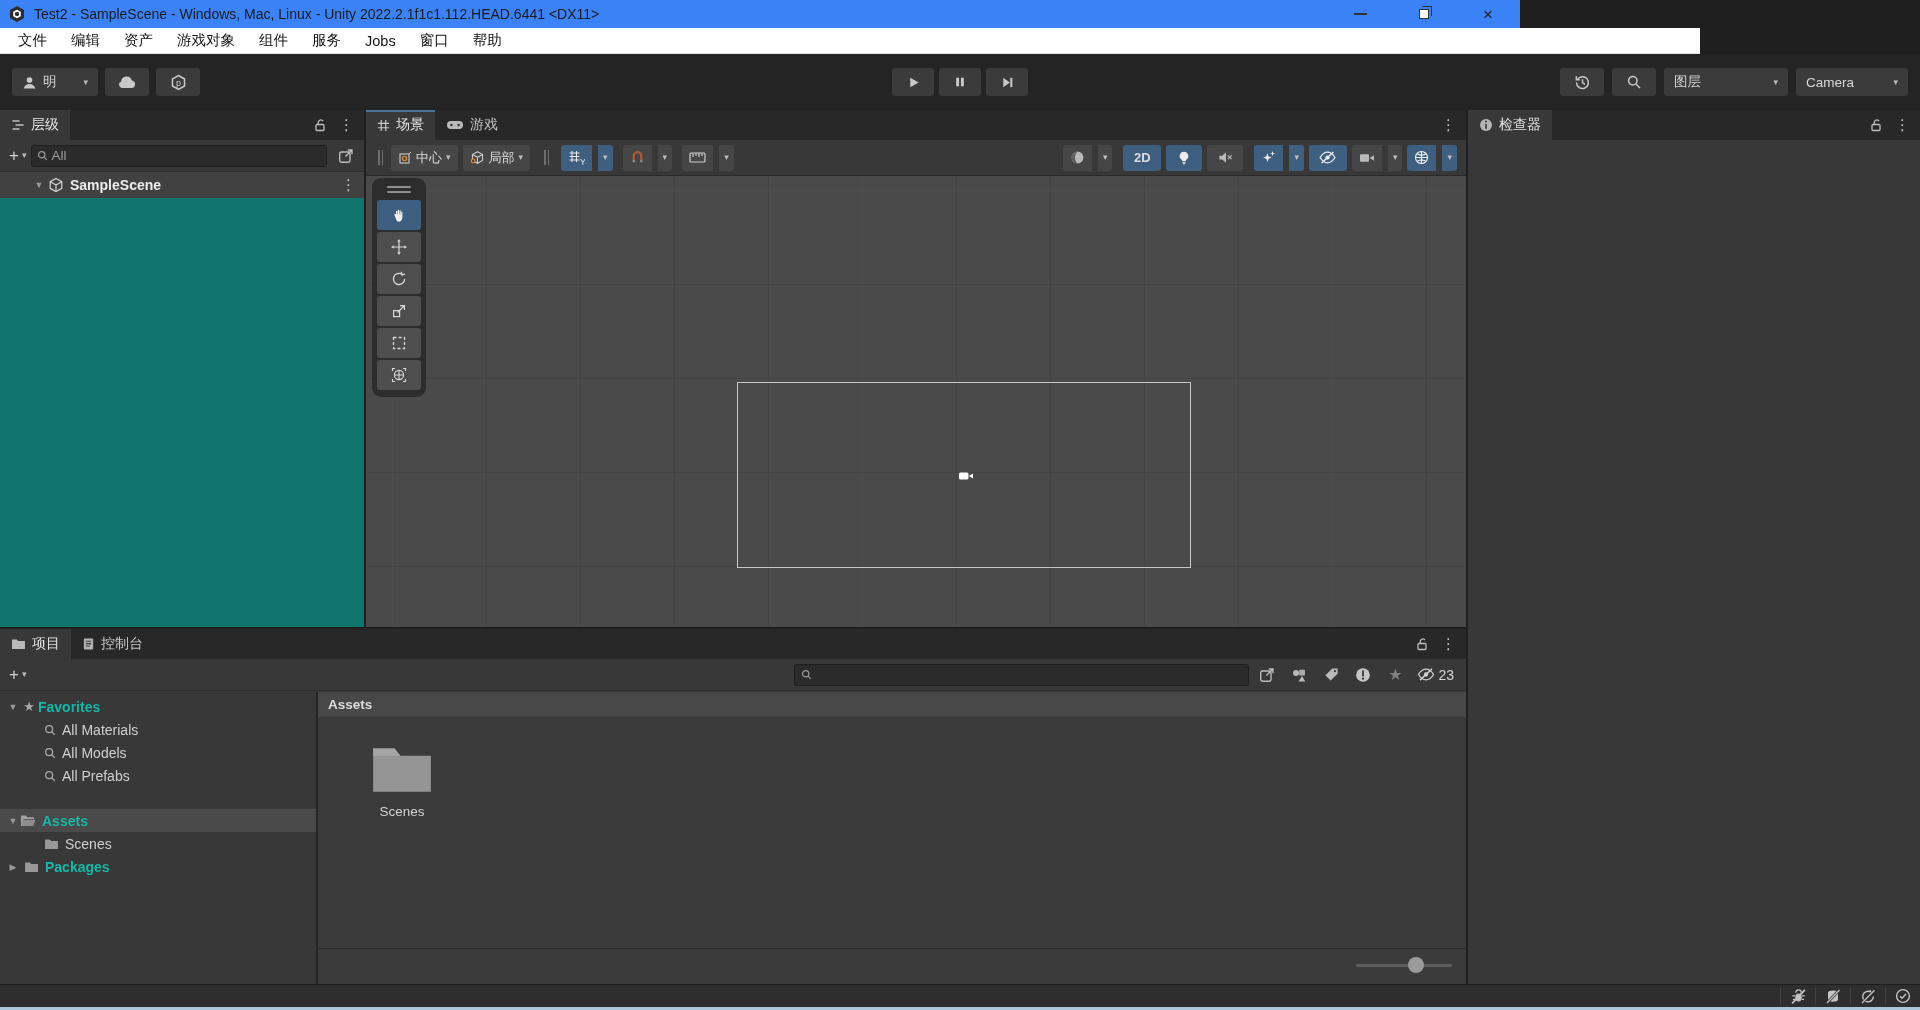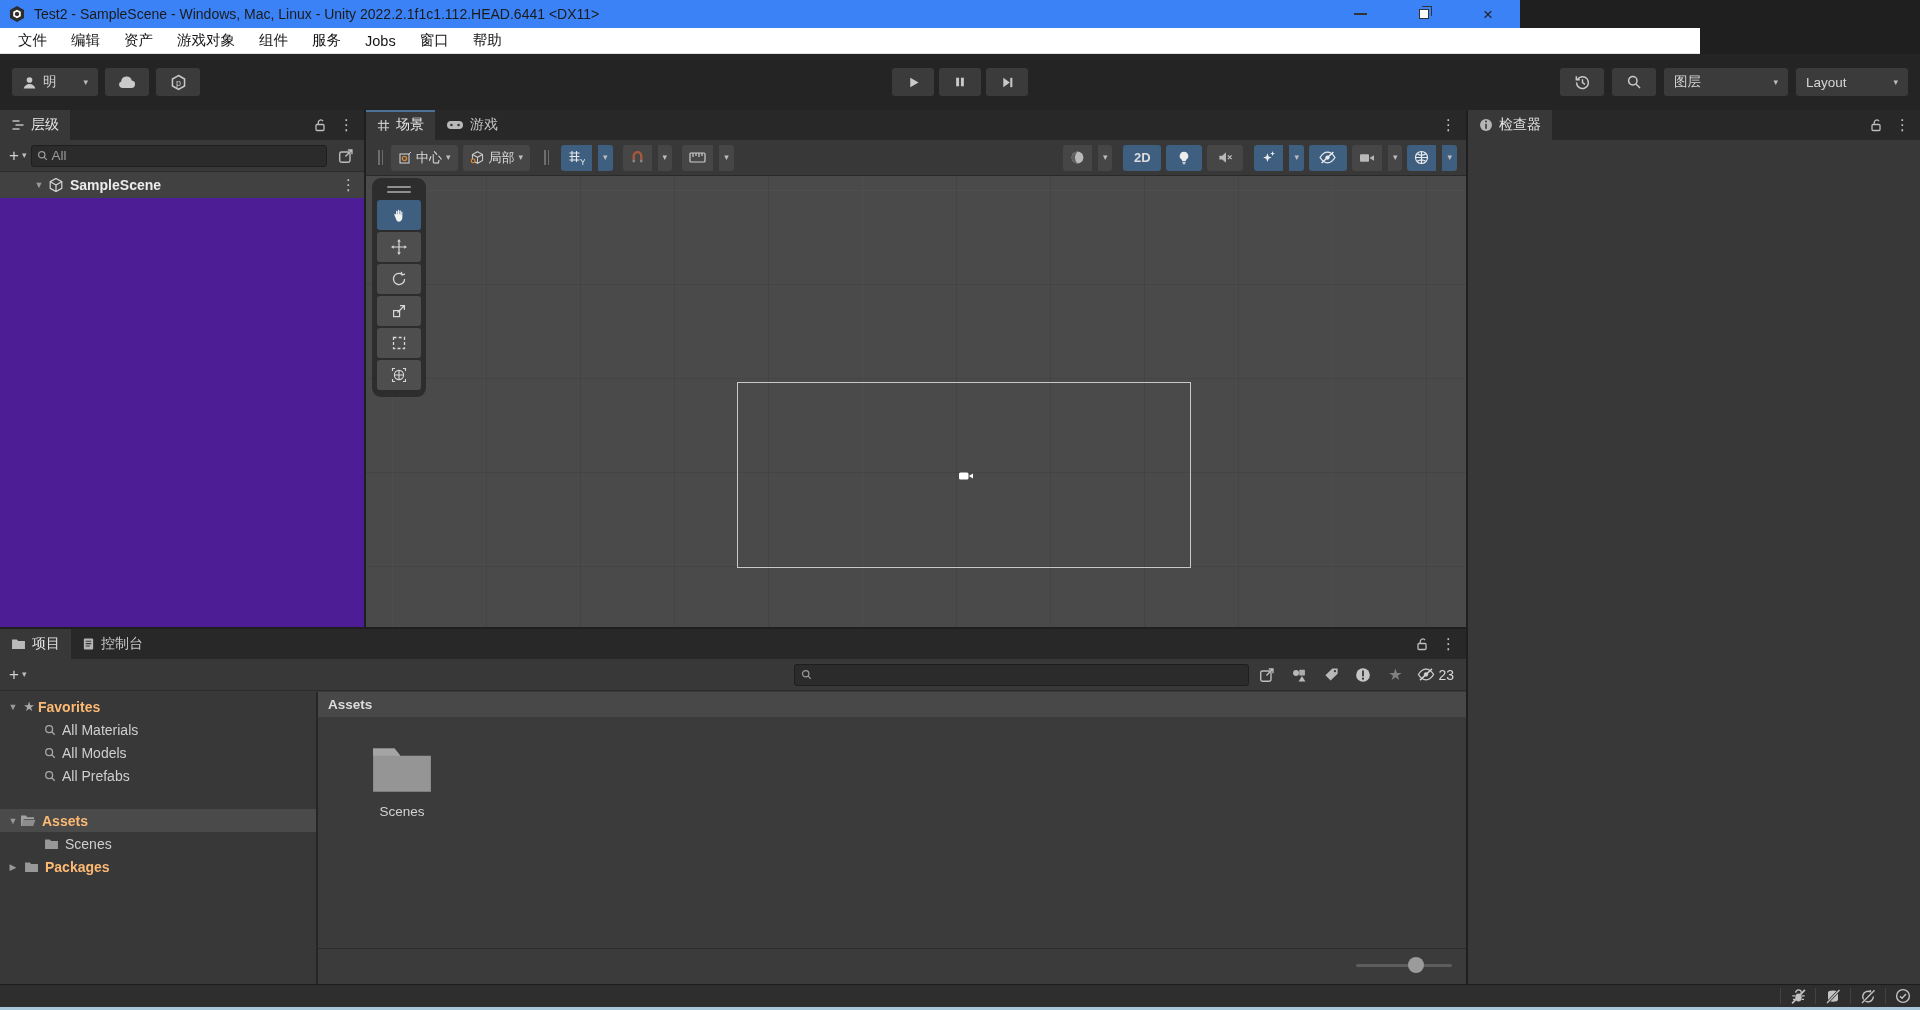--- a/index.html
+++ b/index.html
@@ -39,21 +39,21 @@
   
   .strip { height:30px; background:#282828; display:flex; align-items:stretch; position:relative; }
   .tab { display:flex; align-items:center; gap:6px; padding:0 11px; font-size:14px; color:#c6c6c6; position:relative; }
   .tab.active { background:#383838; color:#e4e4e4; }
   .tab.focus::before { content:''; position:absolute; left:0; right:0; top:0; height:2px; background:#4c7299; }
   .strip-right { margin-left:auto; display:flex; align-items:center; gap:2px; padding-right:5px; }
   .kebab { color:#c2c2c2; font-size:15px; padding:0 5px; }
   .tool-24 { width:24px; height:24px; display:flex; align-items:center; justify-content:center; }
 
   
-  #hierarchy { position:absolute; left:0; top:110px; width:364px; height:517px; background:#4c1d95; }
+  #hierarchy { position:absolute; left:0; top:110px; width:364px; height:517px; background:#0f766e; }
   .h-toolbar { height:32px; background:#383838; border-bottom:1px solid #2c2c2c; display:flex;
                align-items:center; padding:0 6px; }
   .plus { color:#d0d0d0; font-size:17px; line-height:1; padding:0 3px; }
   .searchbox { flex:1; height:22px; background:#2b2b2b; border:1px solid #1e1e1e; border-radius:3px;
                margin:0 7px 0 5px; display:flex; align-items:center; padding:0 5px; gap:3px; }
   .searchbox input { flex:1; background:transparent; border:none; outline:none; color:#cccccc;
                      font-size:13.5px; font-family:inherit; min-width:0; }
   .searchbox input::placeholder { color:#9a9a9a; opacity:1; }
   .hrow { height:26px; display:flex; align-items:center; font-size:14px; color:#d2d2d2; }
   .hrow.scene-row { background:#414141; color:#ececec; font-weight:bold; }
@@ -97,21 +97,21 @@
   .p-toolbar { height:32px; background:#383838; border-bottom:1px solid #2c2c2c; display:flex;
                align-items:center; padding:0 6px; }
   .p-search { width:455px; height:22px; background:#2b2b2b; border:1px solid #1e1e1e; border-radius:3px;
               display:flex; align-items:center; padding:0 6px; gap:4px; }
   .p-search input { flex:1; background:transparent; border:none; outline:none; color:#ccc; font-size:13.5px;
                     font-family:inherit; min-width:0; }
   .p-body { position:absolute; left:0; top:63px; width:1466px; bottom:0; }
   .p-tree { position:absolute; left:0; top:0; width:316px; bottom:0; background:#383838; }
   .p-tree-divider { position:absolute; left:316px; top:0; width:2px; bottom:0; background:#262626; }
   .prow { height:23px; display:flex; align-items:center; font-size:14px; color:#cfcfcf; }
-  .prow b { color:#fdba74;text-align:center; }
+  .prow b { color:#14b8a6;text-align:center; }
   .prow.sel { background:#4a4a4a; }
   .star { color:#a9a9a9; font-size:13px; width:18px; text-align:center; }
   .p-content { position:absolute; left:318px; top:0; right:0; bottom:0; background:#3b3b3b; }
   .p-content-header { height:25px; background:#484848; display:flex; align-items:center; padding:0 10px;
                       font-size:13.5px; font-weight:bold; color:#dddddd; }
   .tile { position:absolute; left:34px; top:50px; width:100px; display:flex; flex-direction:column;
           align-items:center; }
   .tile .tname { margin-top:8px; font-size:13.5px; color:#d2d2d2; }
   .p-footer { position:absolute; left:0; right:0; bottom:0; height:36px; border-top:1px solid #2c2c2c;
               background:#3b3b3b; }
@@ -233,21 +233,21 @@
             <circle cx="6.8" cy="6.8" r="4.2"></circle>
             <path d="M10 10l4 4"></path>
           </svg>
         </span>
     </div>
     <div class="ibtn ddbtn" style="width:124px">
       <span class="lbl">图层</span>
       <span class="caret">▾</span>
     </div>
     <div class="ibtn ddbtn" style="width:112px">
-      <span class="lbl">Layout</span>
+      <span class="lbl">Camera</span>
       <span class="caret">▾</span>
     </div>
   </div>
 </div>
 
 <div id="hierarchy">
   <div class="strip">
     <div class="tab active">
       <span>
           <svg width="14" height="14" viewBox="0 0 14 14" stroke="#bdbdbd" stroke-width="1.4" fill="none">

